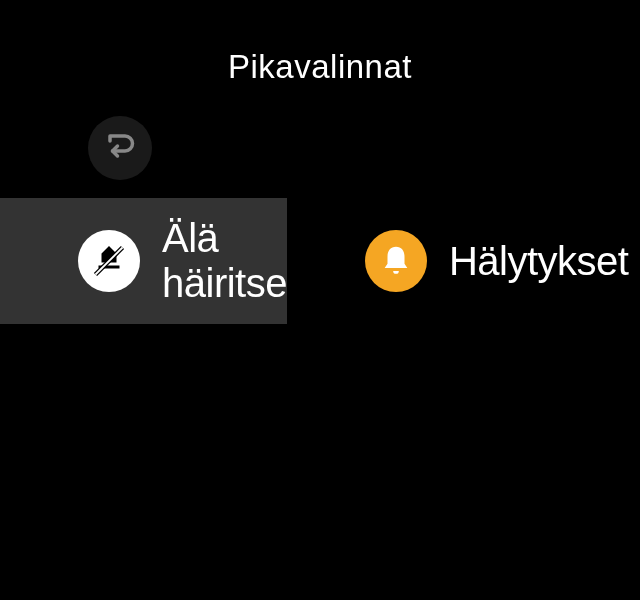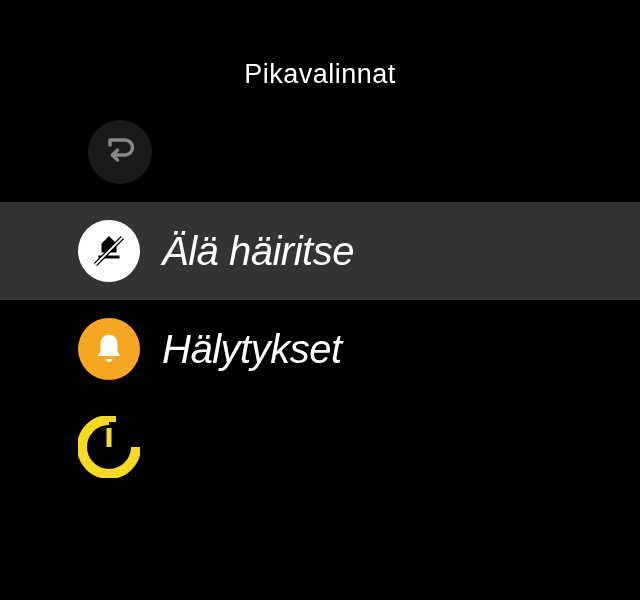--- a/index.html
+++ b/index.html
@@ -15,41 +15,39 @@
       color: #fff;
       overflow: hidden;
       position: relative;
     }
     .header {
       text-align: center;
       padding-top: 48px;
       padding-bottom: 30px;
     }
     .header-title {
-      font-size: 27px;
+      font-size: 33px;
       font-weight: 400;
       letter-spacing: 0.5px;
-      margin-top: 11px;
     }
     .back-button {
       margin-left: 88px;
       margin-bottom: 18px;
       width: 64px;
       height: 64px;
       border-radius: 50%;
       background: #1a1a1a;
       display: flex;
       align-items: center;
       justify-content: center;
       cursor: pointer;
     }
     .menu {
       display: flex;
-      flex-direction: column;
-      font-style: italic;
+      flex-direction: row;
     }
     .menu-item {
       display: flex;
       align-items: center;
       padding: 18px 0 18px 78px;
       gap: 22px;
       cursor: pointer;
     }
     .menu-item.selected {
       background: #333333;

